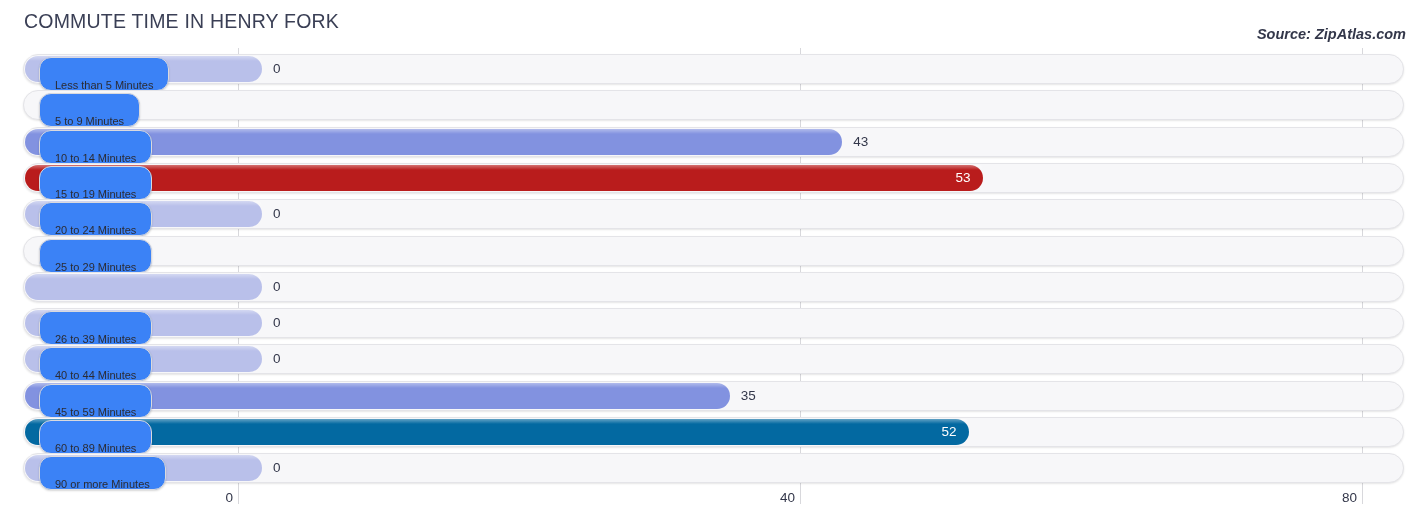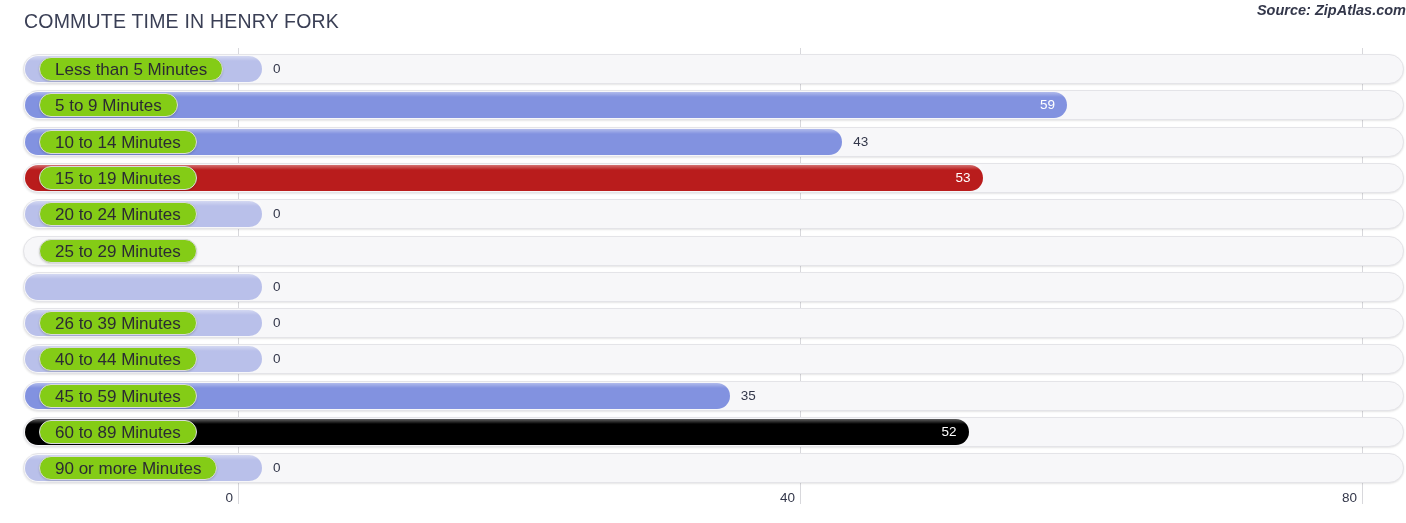--- a/index.html
+++ b/index.html
@@ -22,21 +22,21 @@
     position: absolute;
     left: 14px; top: 10px;
     font-size: 19.5px;
     letter-spacing: 0.2px;
     color: #3a3f55;
     font-weight: 400;
     white-space: nowrap;
   }
   #source-label {
     position: absolute;
-    right: 10px; top: 2px;
+    right: 10px; top: 26px;
     font-size: 14.5px;
     font-style: italic;
     font-weight: bold;
     color: #33374a;
     white-space: nowrap;
   }
 
   
   #plot {
     position: absolute;
@@ -99,25 +99,25 @@
     line-height: 30px;
     font-size: 13.5px;
     color: #33374a;
     white-space: nowrap;
   }
   .pill {
     position: absolute;
     left: 16px; top: 3px;
     height: 24px;
     line-height: 23px;
-    padding: 0 15px;
-    background: #84cc16;
+    padding: 16px 15px;
+    background: #3b82f6;
     border: 1px solid #d9d9de;
     border-radius: 12px;
-    font-size: 17px;
+    font-size: 11px;
     color: #2b2b33;
     white-space: nowrap;
     box-shadow: 0 1px 2px rgba(0,0,0,0.16);
   }
 
   
   #axis {
     position: absolute;
     left: 0; top: 488px;
     width: 1406px; height: 35px;
@@ -153,24 +153,20 @@
       <div class="row" style="top: 6px;">
         <div class="track"></div>
         <div class="bar zero" style="width: 237px; background: rgb(185, 192, 234);">
           <div class="bar-sheen"></div>
         </div>
         <div class="val-out" style="left: 250px;">0</div>
         <div class="pill">Less than 5 Minutes</div>
       </div>
       <div class="row" style="top: 42.3px;">
         <div class="track"></div>
-        <div class="bar" style="width: 1041.95px; background: rgb(130, 146, 224);">
-          <div class="bar-sheen"></div>
-          <div class="val-in">59</div>
-        </div>
         <div class="pill">5 to 9 Minutes</div>
       </div>
       <div class="row" style="top: 78.6px;">
         <div class="track"></div>
         <div class="bar" style="width: 817.15px; background: rgb(130, 146, 224);">
           <div class="bar-sheen"></div>
         </div>
         <div class="val-out" style="left: 830.15px;">43</div>
         <div class="pill">10 to 14 Minutes</div>
       </div>
@@ -220,21 +216,21 @@
       <div class="row" style="top: 332.7px;">
         <div class="track"></div>
         <div class="bar" style="width: 704.75px; background: rgb(130, 146, 224);">
           <div class="bar-sheen"></div>
         </div>
         <div class="val-out" style="left: 717.75px;">35</div>
         <div class="pill">45 to 59 Minutes</div>
       </div>
       <div class="row" style="top: 369px;">
         <div class="track"></div>
-        <div class="bar" style="width: 943.6px; background: #000000;">
+        <div class="bar" style="width: 943.6px; background: #0369a1;">
           <div class="bar-sheen"></div>
           <div class="val-in">52</div>
         </div>
         <div class="pill">60 to 89 Minutes</div>
       </div>
       <div class="row" style="top: 405.3px;">
         <div class="track"></div>
         <div class="bar zero" style="width: 237px; background: rgb(185, 192, 234);">
           <div class="bar-sheen"></div>
         </div>

